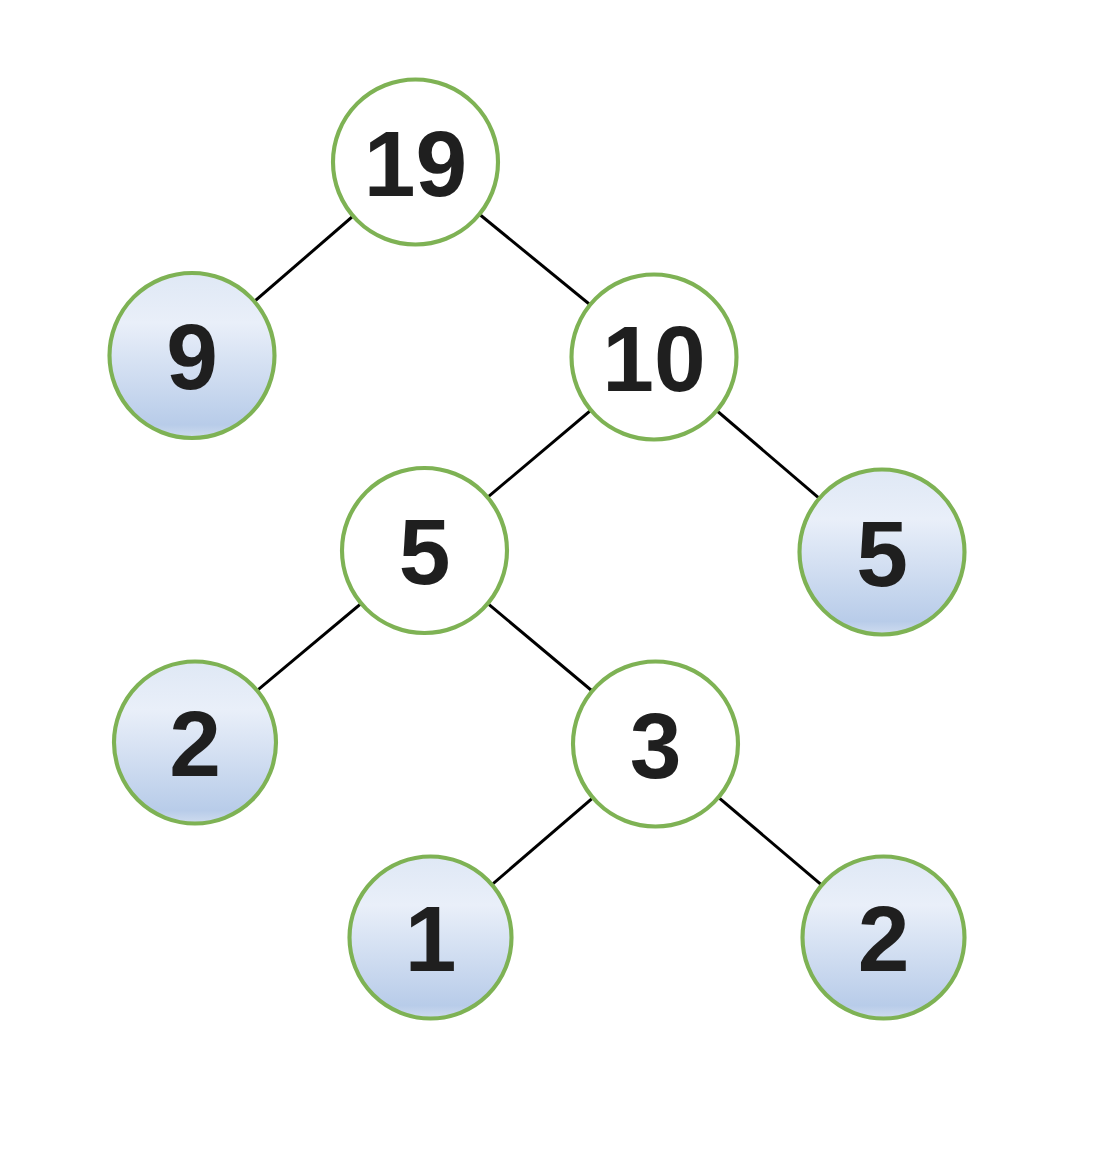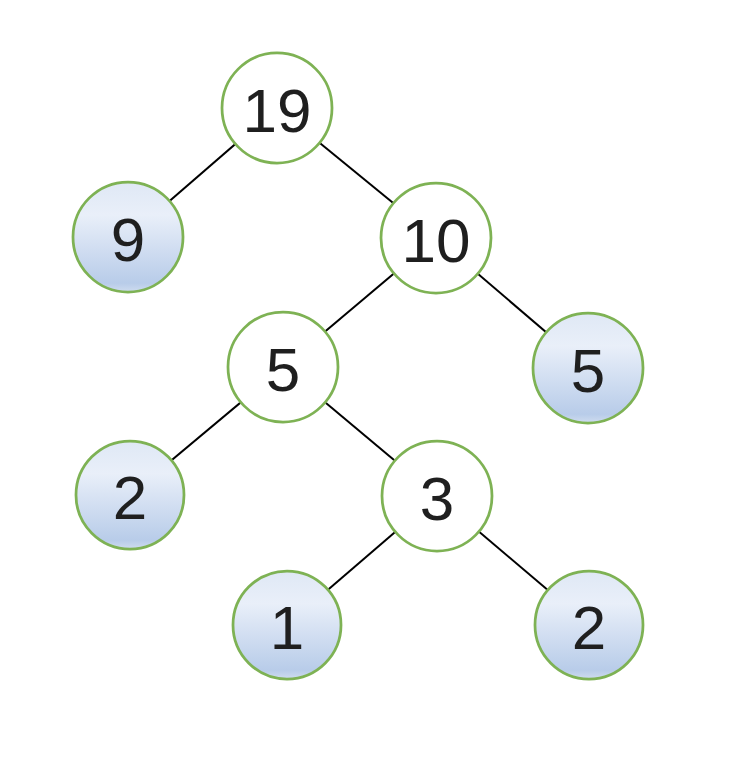--- a/index.html
+++ b/index.html
@@ -7,20 +7,21 @@
     padding: 0;
     background: var(--background, #ffffff);
   }
   .canvas {
     position: relative;
     width: 736px;
     height: 770px;
     background: var(--background, #ffffff);
     overflow: hidden;
     font-family: "Liberation Sans", sans-serif;
+    font-weight: bold;
   }
   svg { display: block; }
 
   line.edge {
     stroke: var(--edge, #000000);
     stroke-width: 2;
   }
   circle.node {
     stroke: var(--node-border, #7eb254);
     stroke-width: 2.75;

